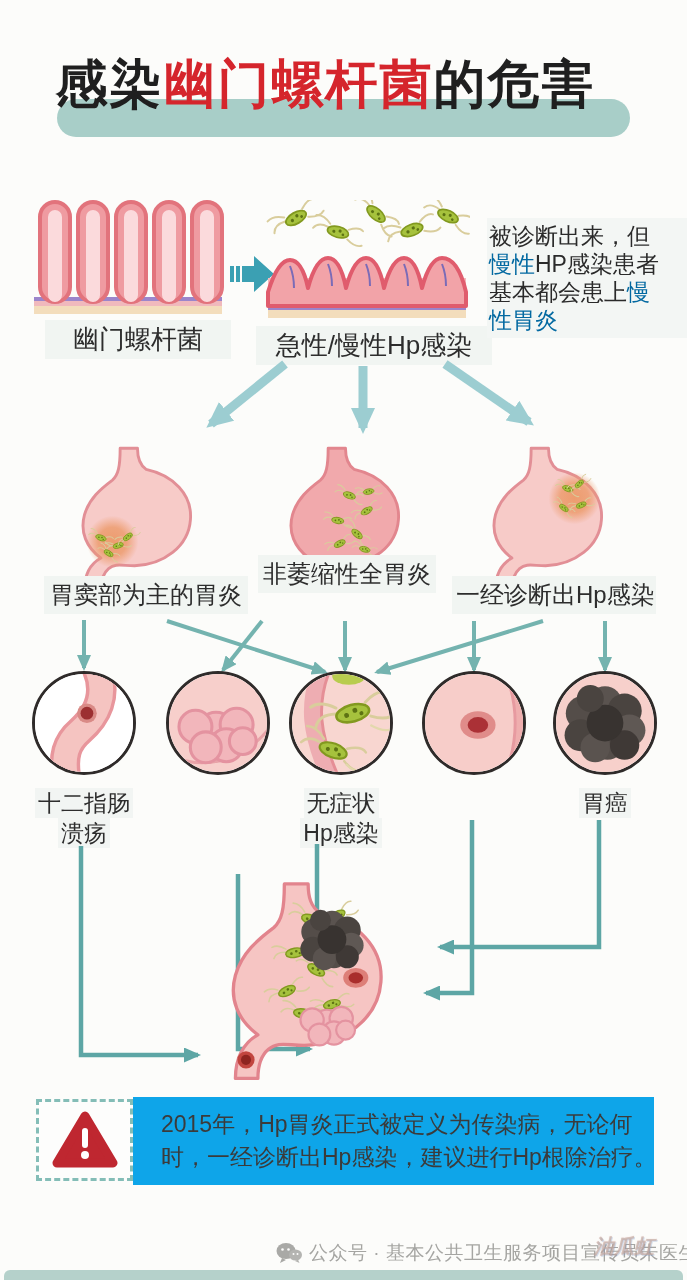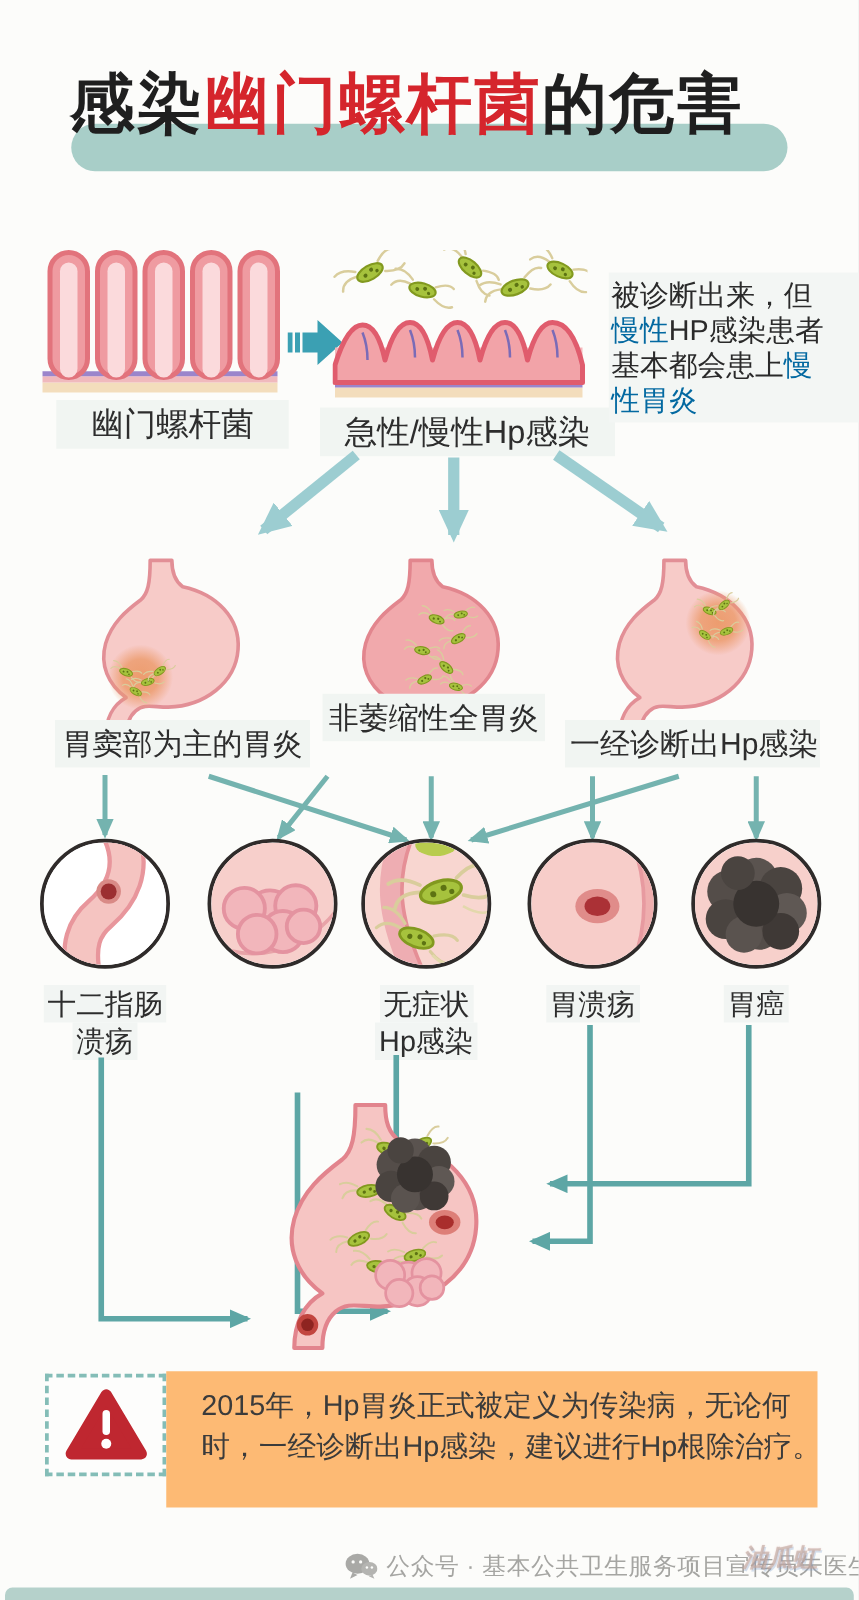--- a/index.html
+++ b/index.html
@@ -23,21 +23,21 @@
   .note{left:487px;top:218px;width:198px;background:#f3f6f4;padding:4px 2px;font-size:23px;line-height:28px;font-weight:500;}
   .note .seg-red{color:#0369a1;}
   .note .seg-dark{color:#2a2a2a;}
   
   .circle{width:104px;height:104px;border-radius:50%;border:3px solid #2f2b2a;overflow:hidden;background:#fff;box-sizing:border-box;}
   .circle svg{display:block;width:100%;height:100%;}
   .olabel{top:788px;text-align:center;font-size:23px;line-height:30px;font-weight:500;color:#2d2d2d;}
   .olabel div{background:#f2f5f3;display:inline-block;padding:0 3px;text-align:center;}
   
   .warn-dash{left:36px;top:1099px;width:97px;height:82px;border:3px dashed #84bdb7;box-sizing:border-box;display:flex;align-items:center;justify-content:center;background:#fdfdfc;}
-  .warn-box{left:133px;top:1097px;width:521px;height:109px;background:#fdba74;box-sizing:border-box;padding:11px 0 0 28px;}
+  .warn-box{left:133px;top:1097px;width:521px;height:88px;background:#0ea5e9;box-sizing:border-box;padding:11px 0 0 28px;}
   .warn-box div{font-size:23px;line-height:33px;color:#3b3b3b;font-weight:500;white-space:nowrap;}
   
   .footer{left:276px;top:1240px;display:flex;align-items:center;gap:7px;color:#a5a5a2;font-size:19px;letter-spacing:.5px;white-space:nowrap;}
   .watermark{left:594px;top:1233px;font-size:20px;font-weight:bold;font-style:italic;color:rgba(190,180,170,.55);
     text-shadow:0 0 1px rgba(210,120,120,.4),1px 1px 0 rgba(120,160,210,.3);white-space:nowrap;}
   .bottom-bar{left:4px;right:4px;bottom:0;height:10px;background:#b5d1cb;border-radius:6px 6px 0 0;}
 </style>
 </head>
 <body>
 
@@ -234,23 +234,20 @@
       <use href="#tumor" transform="translate(50,50) scale(2.5)"></use>
     </svg>
   </div>
 
   <div class="abs olabel" style="left:24px;width:120px">
     <div>十二指肠</div><div>溃疡</div>
   </div>
   <div class="abs olabel" style="left:281px;width:120px">
     <div>无症状</div><div>Hp感染</div>
   </div>
-  <div class="abs olabel" style="left:414px;width:120px">
-    <div>胃溃疡</div>
-  </div>
   <div class="abs olabel" style="left:545px;width:120px">
     <div>胃癌</div>
   </div>
 
   <svg class="abs" style="left:0;top:812px" width="687" height="263" viewBox="0 0 687 263">
     <g stroke="#5da6a5" stroke-width="4.5" fill="none">
       <path d="M81 34 L81 243 L198 243" marker-end="url(#ah-elbow)"></path>
       <path d="M238 62 L238 237 L310 237" marker-end="url(#ah-elbow)"></path>
       <path d="M317 32 L317 171" marker-end="url(#ah-elbow)"></path>
       <path d="M472 8 L472 181 L426 181" marker-end="url(#ah-elbow)"></path>

